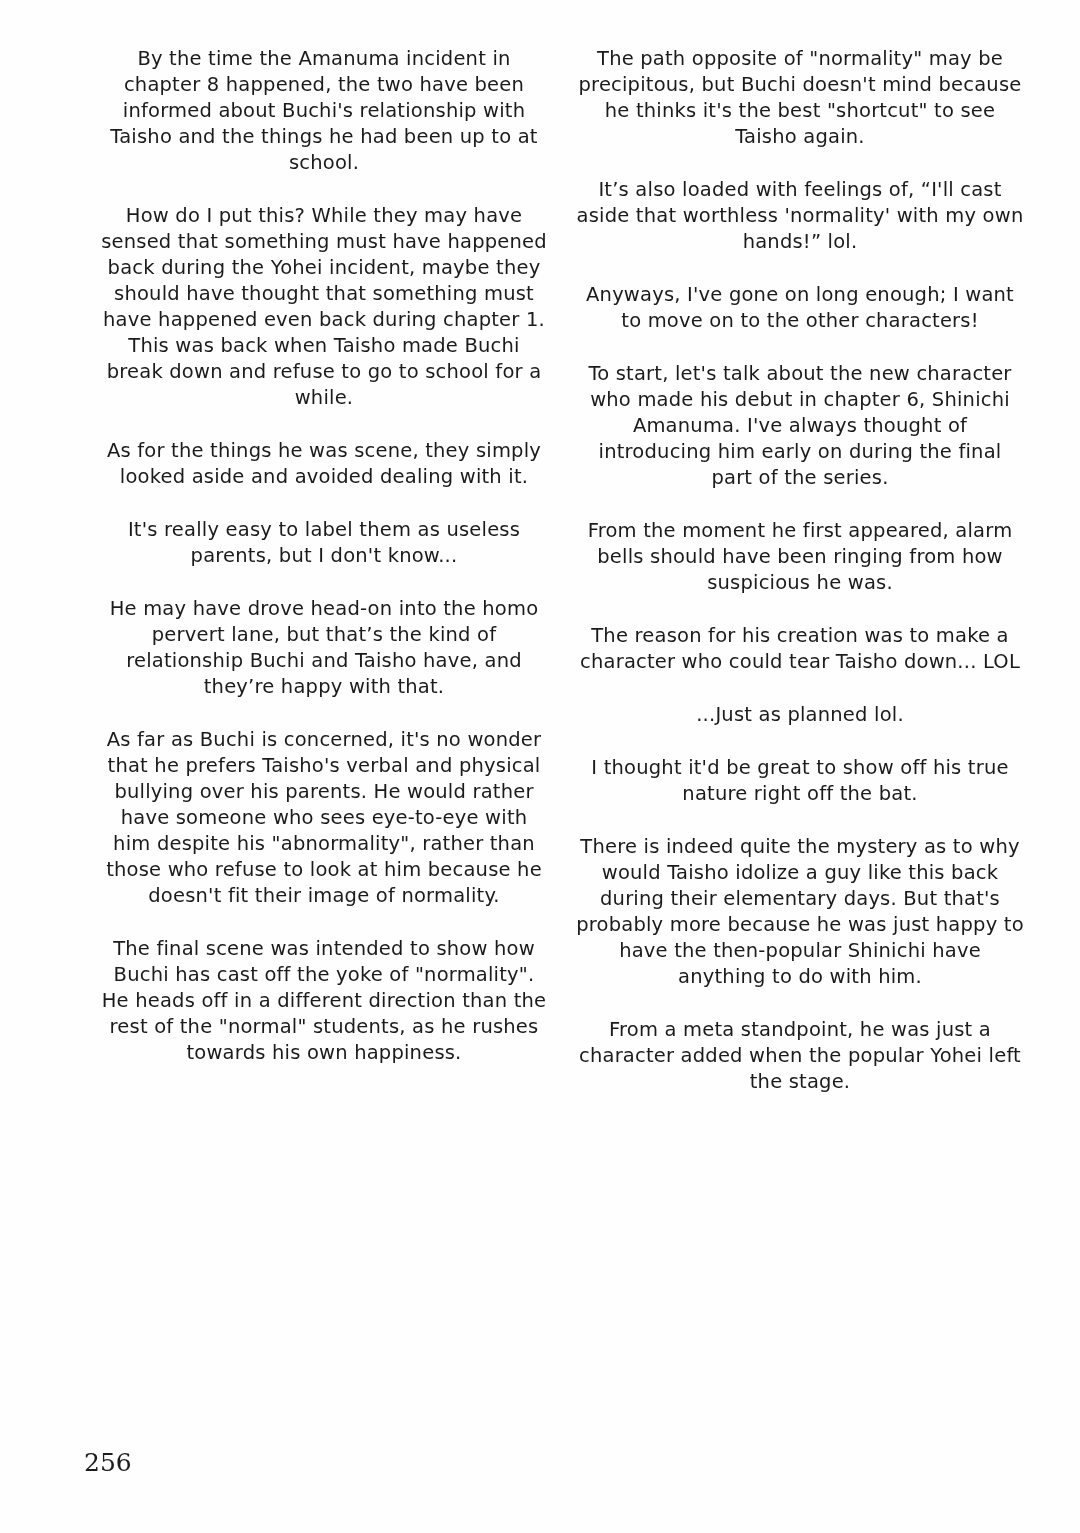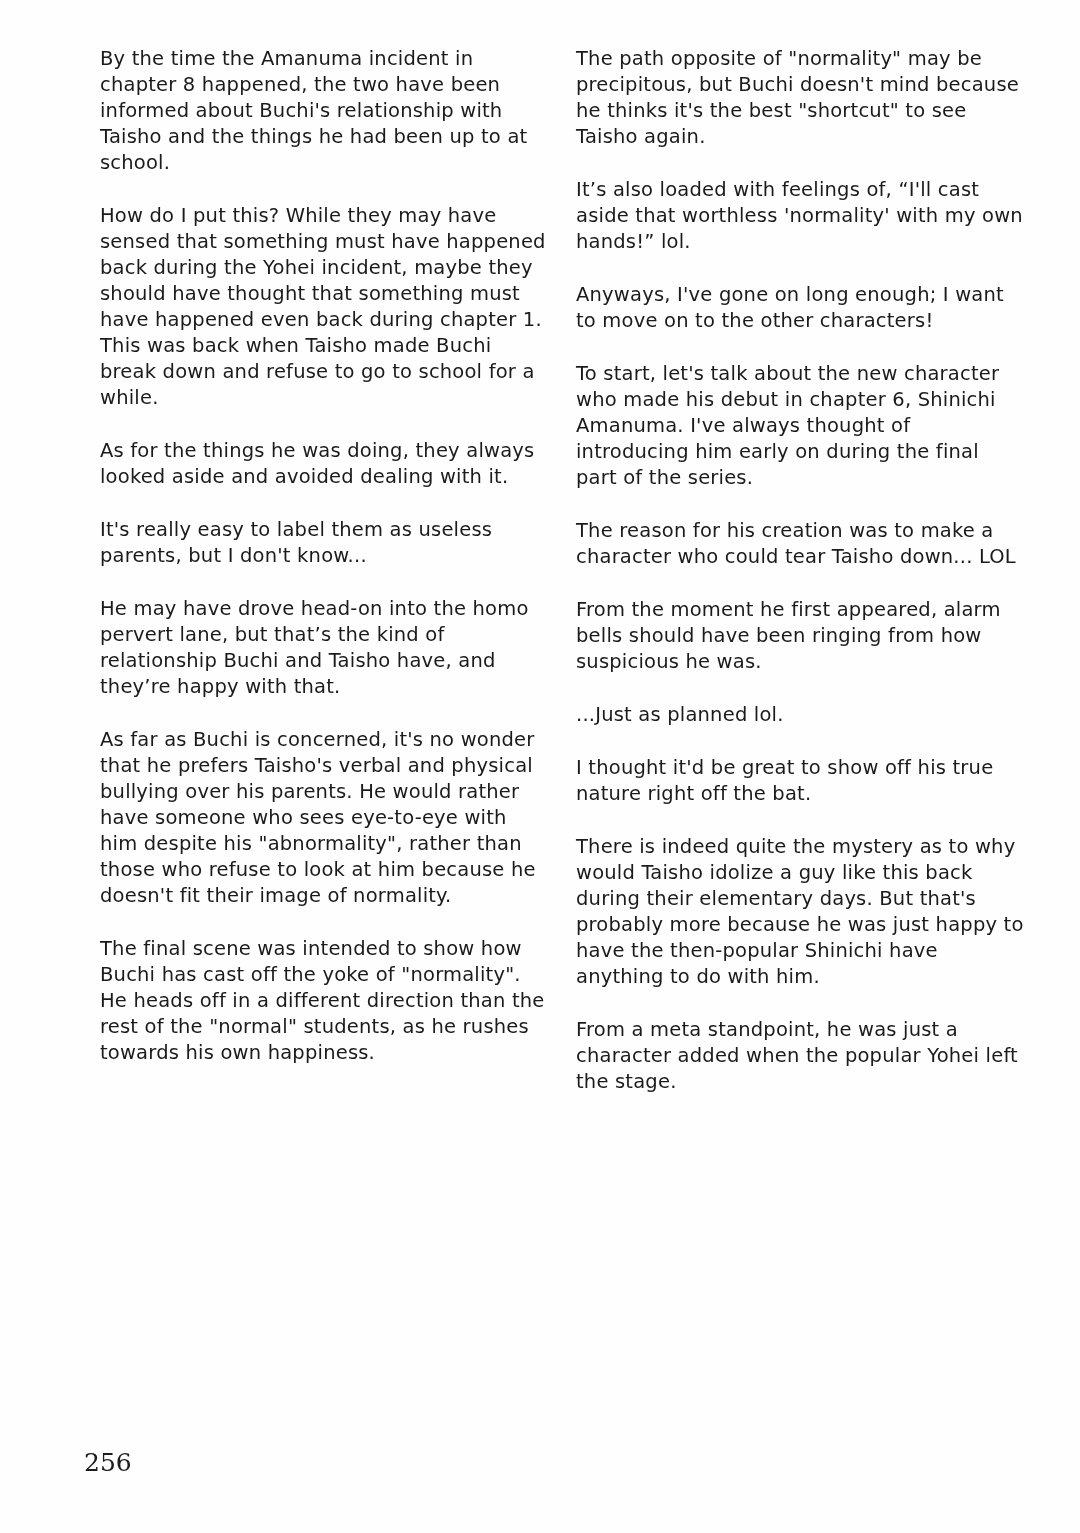--- a/index.html
+++ b/index.html
@@ -23,20 +23,21 @@
   .col {
     position: absolute;
     top: 46px;
     width: 448px;
     color: #1b1b1b;
     font-family: "DejaVu Sans", "Liberation Sans", sans-serif;
     font-size: 19.5px;
     line-height: 26px;
     letter-spacing: 0.2px;
     font-weight: 500;
+    text-align: center;
   }
   .col-left  { left: 100px; }
   .col-right { left: 576px; }
   .col p {
     margin: 0 0 27px 0;
   }
   .page-number {
     position: absolute;
     left: 84px;
     top: 1448px;
@@ -46,34 +47,34 @@
   }
 </style>
 </head>
 <body>
 
 <div class="page">
 
   <div class="col col-left">
     <p>By the time the Amanuma incident in chapter 8 happened, the two have been informed about Buchi's relationship with Taisho and the things he had been up to at school.</p>
     <p>How do I put this?  While they may have sensed that something must have happened back during the Yohei incident, maybe they should have thought that something must have happened even back during chapter 1.  This was back when Taisho made Buchi break down and refuse to go to school for a while.</p>
-    <p>As for the things he was doing, they always looked aside and avoided dealing with it.</p>
+    <p>As for the things he was scene, they simply looked aside and avoided dealing with it.</p>
     <p>It's really easy to label them as useless parents, but I don't know...</p>
     <p>He may have drove head-on into the homo pervert lane, but that’s the kind of relationship Buchi and Taisho have, and they’re happy with that.</p>
     <p>As far as Buchi is concerned, it's no wonder that he prefers Taisho's verbal and physical bullying over his parents. He would rather have someone who sees eye-to-eye with him despite his "abnormality", rather than those who refuse to look at him because he doesn't fit their image of normality.</p>
     <p>The final scene was intended to show how Buchi has cast off the yoke of "normality".  He heads off in a different direction than the rest of the "normal" students, as he rushes towards his own happiness.</p>
   </div>
 
   <div class="col col-right">
     <p>The path opposite of "normality" may be precipitous, but Buchi doesn't mind because he thinks it's the best "shortcut" to see Taisho again.</p>
     <p>It’s also loaded with feelings of, “I'll cast aside that worthless 'normality' with my own hands!” lol.</p>
     <p>Anyways, I've gone on long enough; I want to move on to the other characters!</p>
     <p>To start, let's talk about the new character who made his debut in chapter 6, Shinichi Amanuma. I've always thought of introducing him early on during the final part of the series.</p>
+    <p>From the moment he first appeared, alarm bells should have been ringing from how suspicious he was.</p>
     <p>The reason for his creation was to make a character who could tear Taisho down... LOL</p>
-    <p>From the moment he first appeared, alarm bells should have been ringing from how suspicious he was.</p>
     <p>...Just as planned lol.</p>
     <p>I thought it'd be great to show off his true nature right off the bat.</p>
     <p>There is indeed quite the mystery as to why would Taisho idolize a guy like this back during their elementary days. But that's probably more because he was just happy to have the then-popular Shinichi have anything to do with him.</p>
     <p>From a meta standpoint, he was just a character added when the popular Yohei left the stage.</p>
   </div>
 
   <div class="page-number">256</div>
 
 </div>
 

